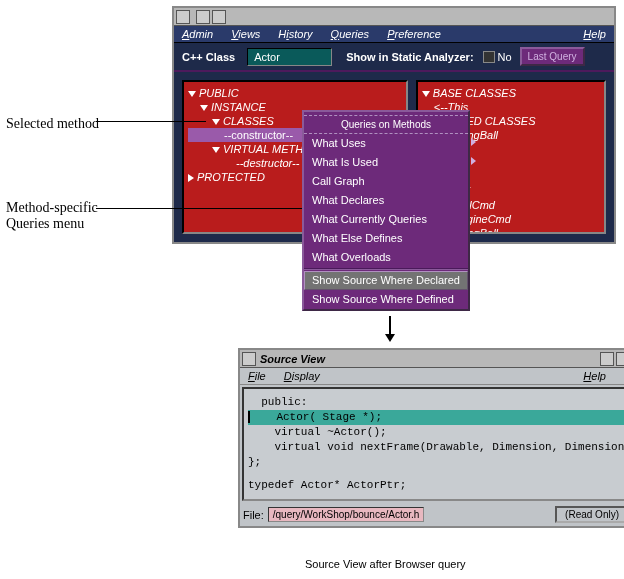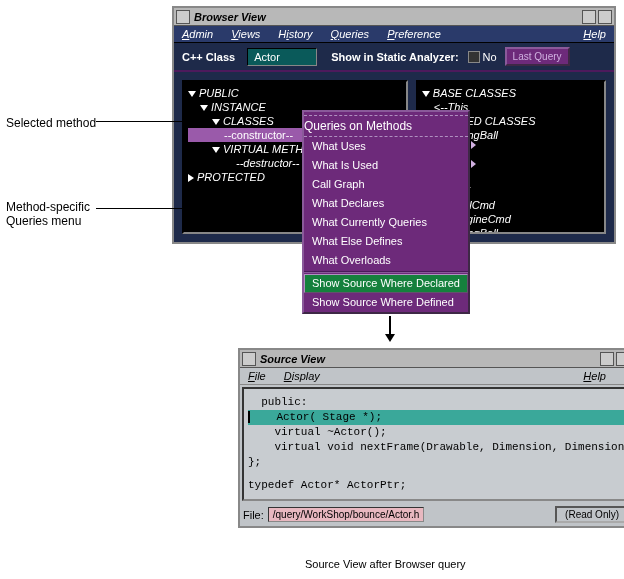--- a/index.html
+++ b/index.html
@@ -12,49 +12,49 @@
   .title-text { flex: 1; }
   .title-btn { width: 14px; height: 14px; border: 1px solid #555; background: #ccc; margin-left: 2px; }
   
   .menu-bar { display: flex; background: #2a3a6a; color: #fff; padding: 2px 8px; font-style: italic; border-bottom: 1px solid #000; }
   .menu-item { margin-right: 18px; cursor: pointer; }
   .menu-item .u { text-decoration: underline; }
   .menu-help { margin-left: auto; margin-right: 0; }
   
   .toolbar { display: flex; align-items: center; background: #1e2a4a; padding: 4px 8px; border-bottom: 2px solid #4d1a5c; color: #fff; }
   .label-cpp { font-weight: bold; margin-right: 12px; }
-  .class-input { background: #0a5a5a; color: #fff; border: 1px inset #333; padding: 2px 6px; width: 70px; margin-right: 14px; }
+  .class-input { background: #0a5a5a; color: #fff; border: 1px inset #333; padding: 2px 6px; width: 85px; margin-right: 14px; }
   .analyzer-label { font-weight: bold; margin-right: 6px; }
   .checkbox { width: 12px; height: 12px; border: 1px solid #888; background: #333; margin: 0 3px; display:inline-block;vertical-align:middle; }
   .no-label { margin-right: 8px; }
   .last-query-btn { background: #6d2a7a; color: #d0b0e0; border: 2px outset #8a5a9a; padding: 2px 6px; font-size: 10px; }
   
   .panes { display: flex; background: #1e2a4a; padding: 8px; gap: 8px; height: 170px; }
-  .pane { background: #000000; border: 2px inset #333; color: #fff; font-style: italic; padding: 4px; overflow: hidden; }
+  .pane { background: #b91c1c; border: 2px inset #333; color: #fff; font-style: italic; padding: 4px; overflow: hidden; }
   .pane-left { flex: 1.2; }
   .pane-right { flex: 1; }
   .tree-item { white-space: nowrap; line-height: 14px; }
   .tri { display: inline-block; width: 0; height: 0; border-left: 4px solid transparent; border-right: 4px solid transparent; border-top: 6px solid #fff; margin-right: 3px; vertical-align: middle; }
   .tri-r { border-top: 4px solid transparent; border-bottom: 4px solid transparent; border-left: 6px solid #fff; width:0;height:0;display:inline-block;margin-right:3px;vertical-align:middle; }
   .ind1 { padding-left: 12px; }
   .ind2 { padding-left: 24px; }
   .ind3 { padding-left: 36px; }
   .ind4 { padding-left: 48px; }
   .selected-row { background: #9a5aaa; font-style: normal; }
   
   
   .context-menu { position: absolute; left: 302px; top: 110px; width: 168px; background: #6d2a7a; border: 2px outset #8a5a9a; color: #fff; z-index: 10; font-style: normal; }
-  .ctx-title { text-align: left; padding: 3px 0; border-bottom: 1px dashed #b090c0; font-size: 12px; border-top: 1px dashed #b090c0; margin-top:3px; }
+  .ctx-title { text-align: center; padding: 3px 0; border-bottom: 1px dashed #b090c0; font-size: 10px; border-top: 1px dashed #b090c0; margin-top:3px; }
   .ctx-item { padding: 2px 8px; font-size: 11px; line-height: 15px; position: relative; }
   .ctx-item.arrow::after { content: ""; position: absolute; right: -8px; top: 4px; border-top: 4px solid transparent; border-bottom: 4px solid transparent; border-left: 5px solid #d0b0e0; }
   .ctx-sep { border-top: 1px solid #4a1a5a; border-bottom: 1px solid #8a5a9a; margin: 1px 0; }
-  .ctx-item.highlight { background: #15803d; border:1px outset #b090c0; padding:1px 7px; }
+  .ctx-item.highlight { background: #737373; border:1px outset #b090c0; padding:1px 7px; }
   
   
-  .annot { position: absolute; font-size: 12px; }
+  .annot { position: absolute; font-size: 14px; font-family: Liberation Serif, serif; }
   .annot-line { position: absolute; background: #000; height: 1px; }
   
   
   .down-arrow { position: absolute; left: 385px; top: 316px; width: 0; height: 0; }
   .down-arrow .shaft { position:absolute; left:4px; top:0; width:2px; height:20px; background:#000; }
   .down-arrow .head { position:absolute; left:0; top:18px; border-left:5px solid transparent; border-right:5px solid transparent; border-top:8px solid #000; }
   
   
   .source-window { position: absolute; left: 238px; top: 348px; width: 396px; background: #c0c4c8; border: 2px solid #888; }
   .src-menu-bar { display:flex; padding:2px 8px; font-style: italic; border-bottom:1px solid #888; }
@@ -70,21 +70,20 @@
   .read-only { border:2px inset #aaa; padding:1px 8px; font-size:10px; margin-left:auto; }
   
   .caption { position:absolute; font-size:11px; }
 </style>
 </head>
 <body>
 
 <div class="browser-window">
   <div class="title-bar">
     <div class="title-close"></div>
-    <span class="title-text">Browser View</span>
     <div class="title-btn"></div>
     <div class="title-btn"></div>
   </div>
   <div class="menu-bar">
     <span class="menu-item"><span class="u">A</span>dmin</span>
     <span class="menu-item"><span class="u">V</span>iews</span>
     <span class="menu-item">H<span class="u">i</span>story</span>
     <span class="menu-item"><span class="u">Q</span>ueries</span>
     <span class="menu-item"><span class="u">P</span>reference</span>
     <span class="menu-item menu-help"><span class="u">H</span>elp</span>

